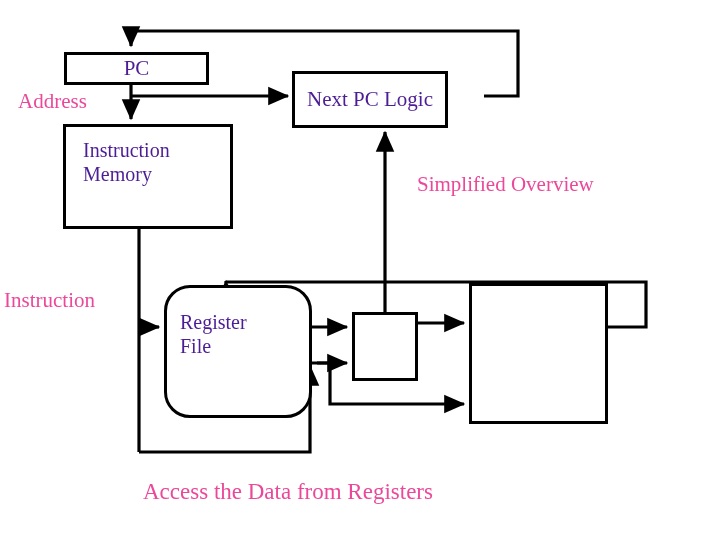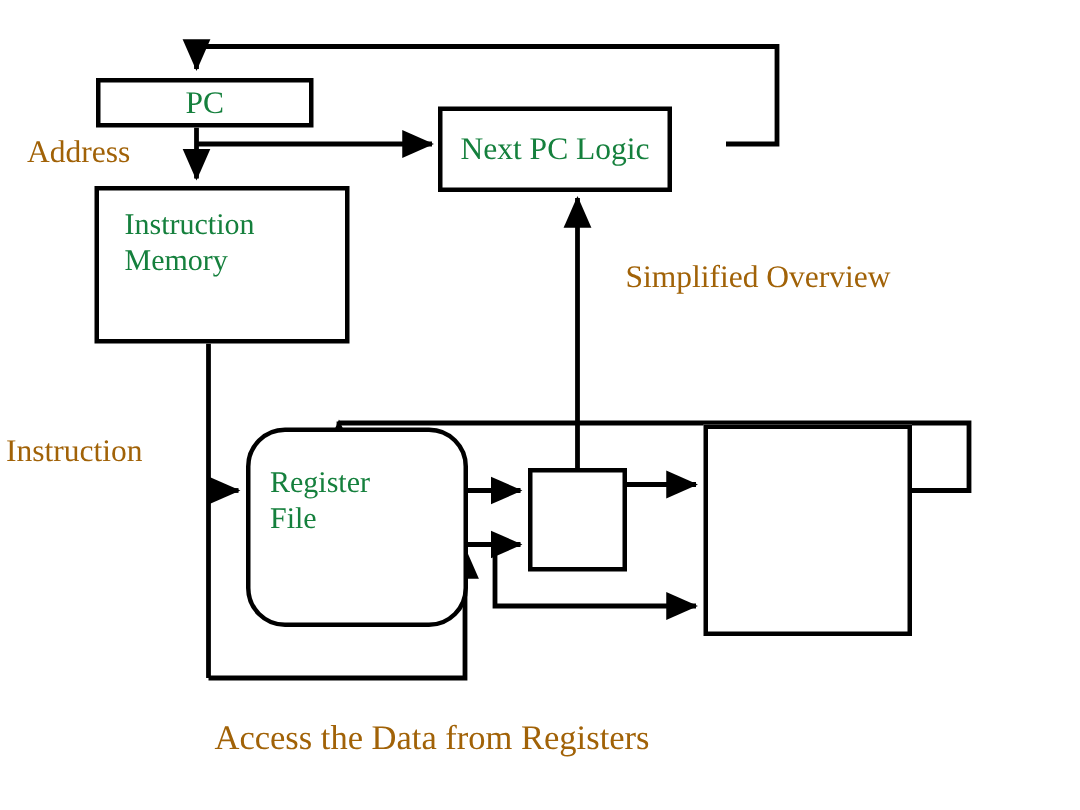--- a/index.html
+++ b/index.html
@@ -32,27 +32,27 @@
     border: 3px solid #000000;
     background: #ffffff;
     display: flex;
     align-items: center;
     justify-content: center;
     z-index: 2;
   }
   .box .box-label {
     text-align: center;
     line-height: 1.18;
-    color: #15803d;
+    color: #4c1d95;
     white-space: pre-line;
     padding: 0 4px;
   }
   .free-label {
     position: absolute;
-    color: #a16207;
+    color: #ec4899;
     white-space: nowrap;
     z-index: 3;
   }
 
   
   #box-pc        { left: 64px;  top: 52px;  width: 145px; height: 33px; }
   #box-pc .box-label { font-size: 21px; }
 
   #box-imem      { left: 63px;  top: 124px; width: 170px; height: 105px;
                    justify-content: flex-start; align-items: flex-start; }

